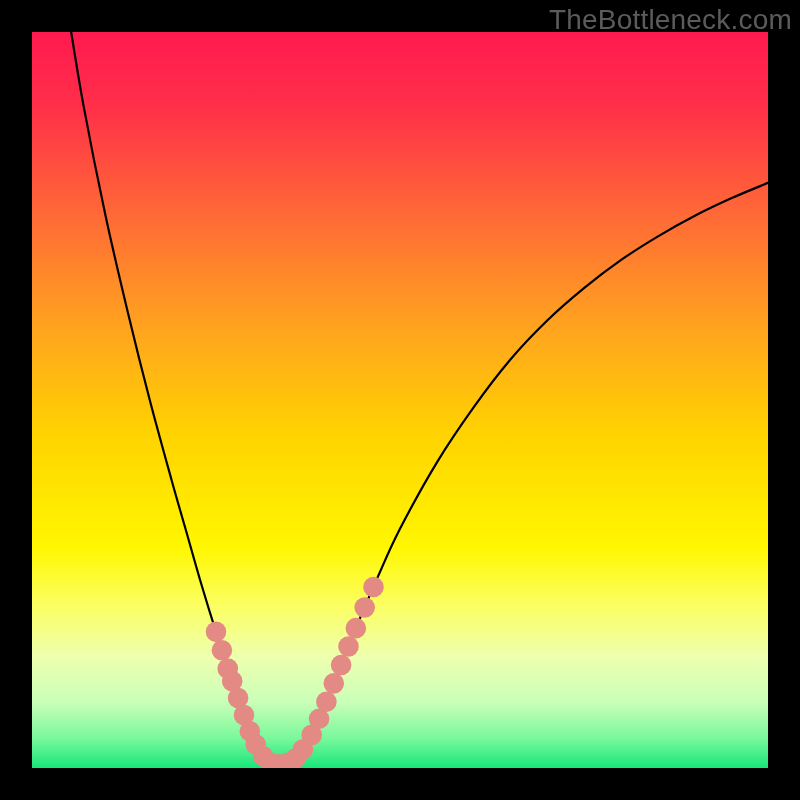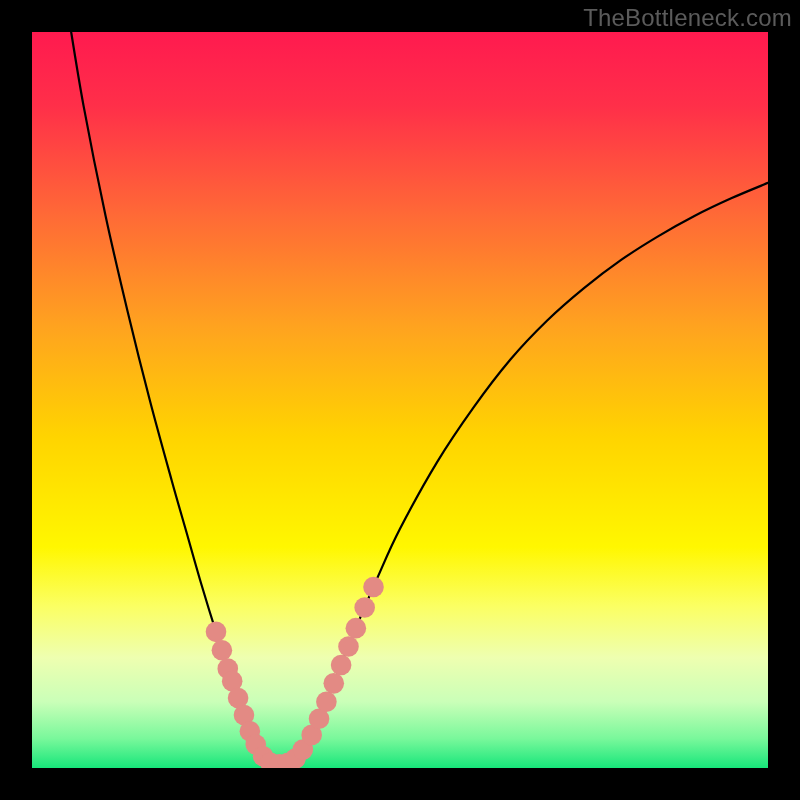--- a/index.html
+++ b/index.html
@@ -23,21 +23,21 @@
     top: 32px;
     width: 736px;
     height: 736px;
     overflow: hidden;
   }
   .watermark {
     position: absolute;
     top: 4px;
     right: 8px;
     color: #5b5b5b;
-    font-size: 24px;
+    font-size: 28px;
     font-weight: 500;
     font-family: Arial, Helvetica, sans-serif;
     letter-spacing: 0.2px;
   }
   svg { display: block; }
 </style>
 </head>
 <body>
 
 <div class="frame">

